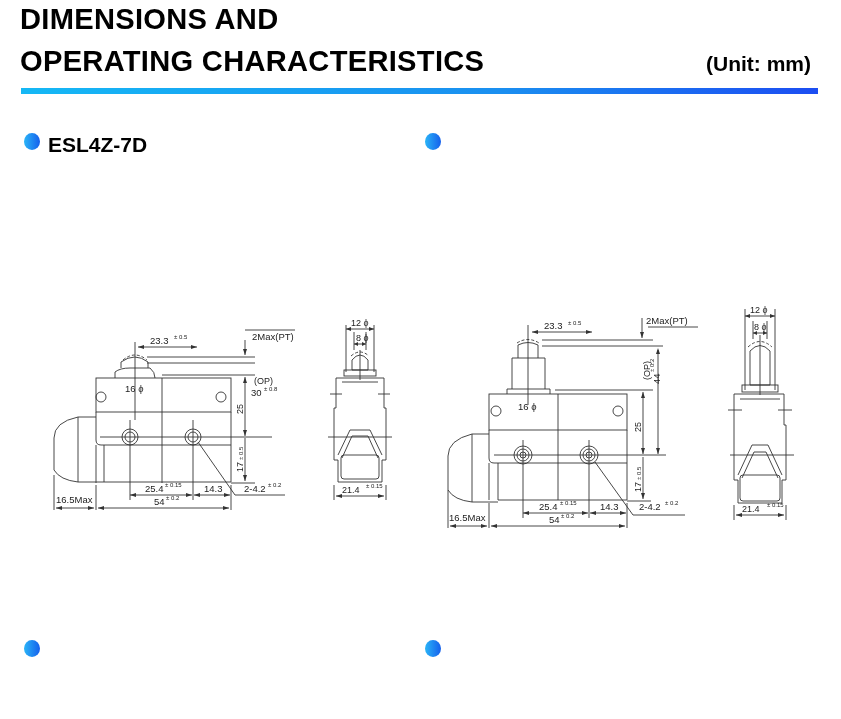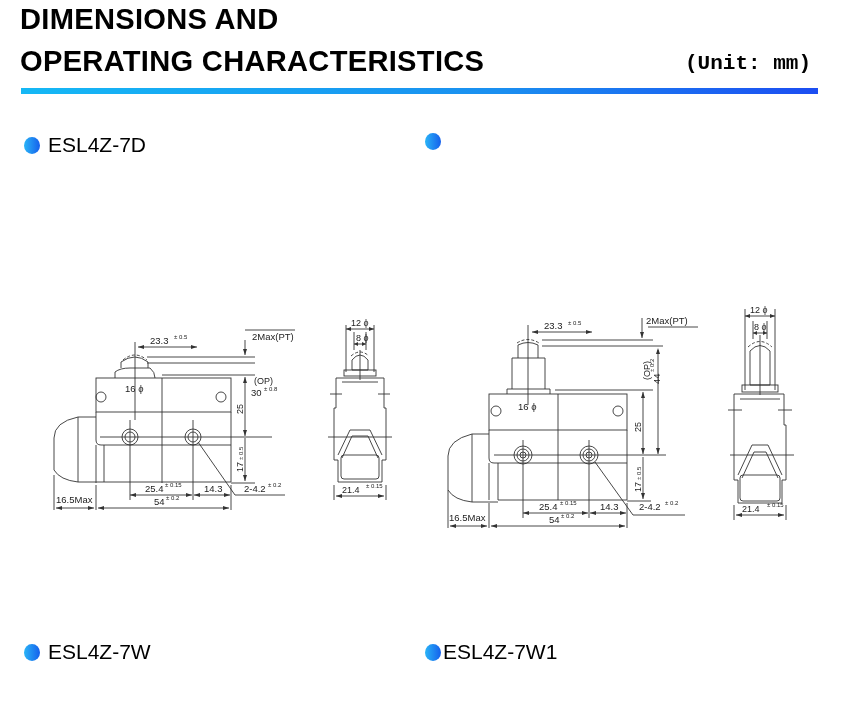--- a/index.html
+++ b/index.html
@@ -1,22 +1,22 @@
 <!DOCTYPE html>
 <html><head>
 <meta charset="utf-8">
 <style>
   html,body{margin:0;padding:0;background:#ffffff;}
   body{width:841px;height:719px;position:relative;overflow:hidden;font-family:"Liberation Sans",sans-serif;color:#000;}
   .title{position:absolute;left:20px;font-family:"Liberation Sans",sans-serif;font-weight:bold;font-size:30px;letter-spacing:0.3px;line-height:34px;white-space:nowrap;transform:scaleX(0.97);transform-origin:left;}
   .t1{top:2px;}
   .t2{top:44px;}
-  .unit{position:absolute;right:30px;top:52px;font-weight:bold;font-size:21px;white-space:nowrap;font-family:Liberation Mono, monospace;}
+  .unit{position:absolute;right:30px;top:52px;font-weight:bold;font-size:21px;white-space:nowrap;}
   .rule{position:absolute;left:21px;top:88px;width:797px;height:6px;background:linear-gradient(90deg,#15b8f5 0%,#1a8ff0 60%,#1c4df2 100%);}
-  .model{position:absolute;display:flex;align-items:center;font-weight:normal;font-size:21px;white-space:nowrap;}
+  .model{position:absolute;display:flex;font-weight:bold;font-size:21px;white-space:nowrap;}
   .dot{width:16px;height:17px;border-radius:50%;background:linear-gradient(90deg,#2ab4f7,#1560ec);margin-right:8px;}
   .dot.tight{margin-right:2px;}
   svg{position:absolute;}
   svg text{font-family:"Liberation Sans",sans-serif;fill:#222;}
 </style>
 </head>
 <body>
 
 <div class="title t1">DIMENSIONS AND</div>
 <div class="title t2">OPERATING CHARACTERISTICS</div>
@@ -25,25 +25,23 @@
 
 <div class="model" style="left:24px;top:133px;">
   <span class="dot"></span>
   <span>ESL4Z-7D</span>
 </div>
 <div class="model" style="left:425px;top:133px;">
   <span class="dot tight"></span>
 </div>
 <div class="model" style="left:24px;top:640px;">
   <span class="dot"></span>
-  <span>ESL4Z-7W</span>
 </div>
 <div class="model" style="left:425px;top:640px;">
   <span class="dot tight"></span>
-  <span>ESL4Z-7W1</span>
 </div>
 
 <svg style="left:40px;top:310px;" width="290" height="210" viewBox="0 0 290 210">
   <g stroke="#333" stroke-width="0.9" fill="none">
 
     <rect x="56" y="68" width="135" height="34"></rect>
     <line x1="122" y1="68" x2="122" y2="173"></line>
     <path d="M56 102 L56 130 Q56 135 61 135 L191 135 L191 102"></path>
     <line x1="56" y1="135" x2="56" y2="173"></line>
     <path d="M64 135 L64 172 L191 172 L191 135"></path>

